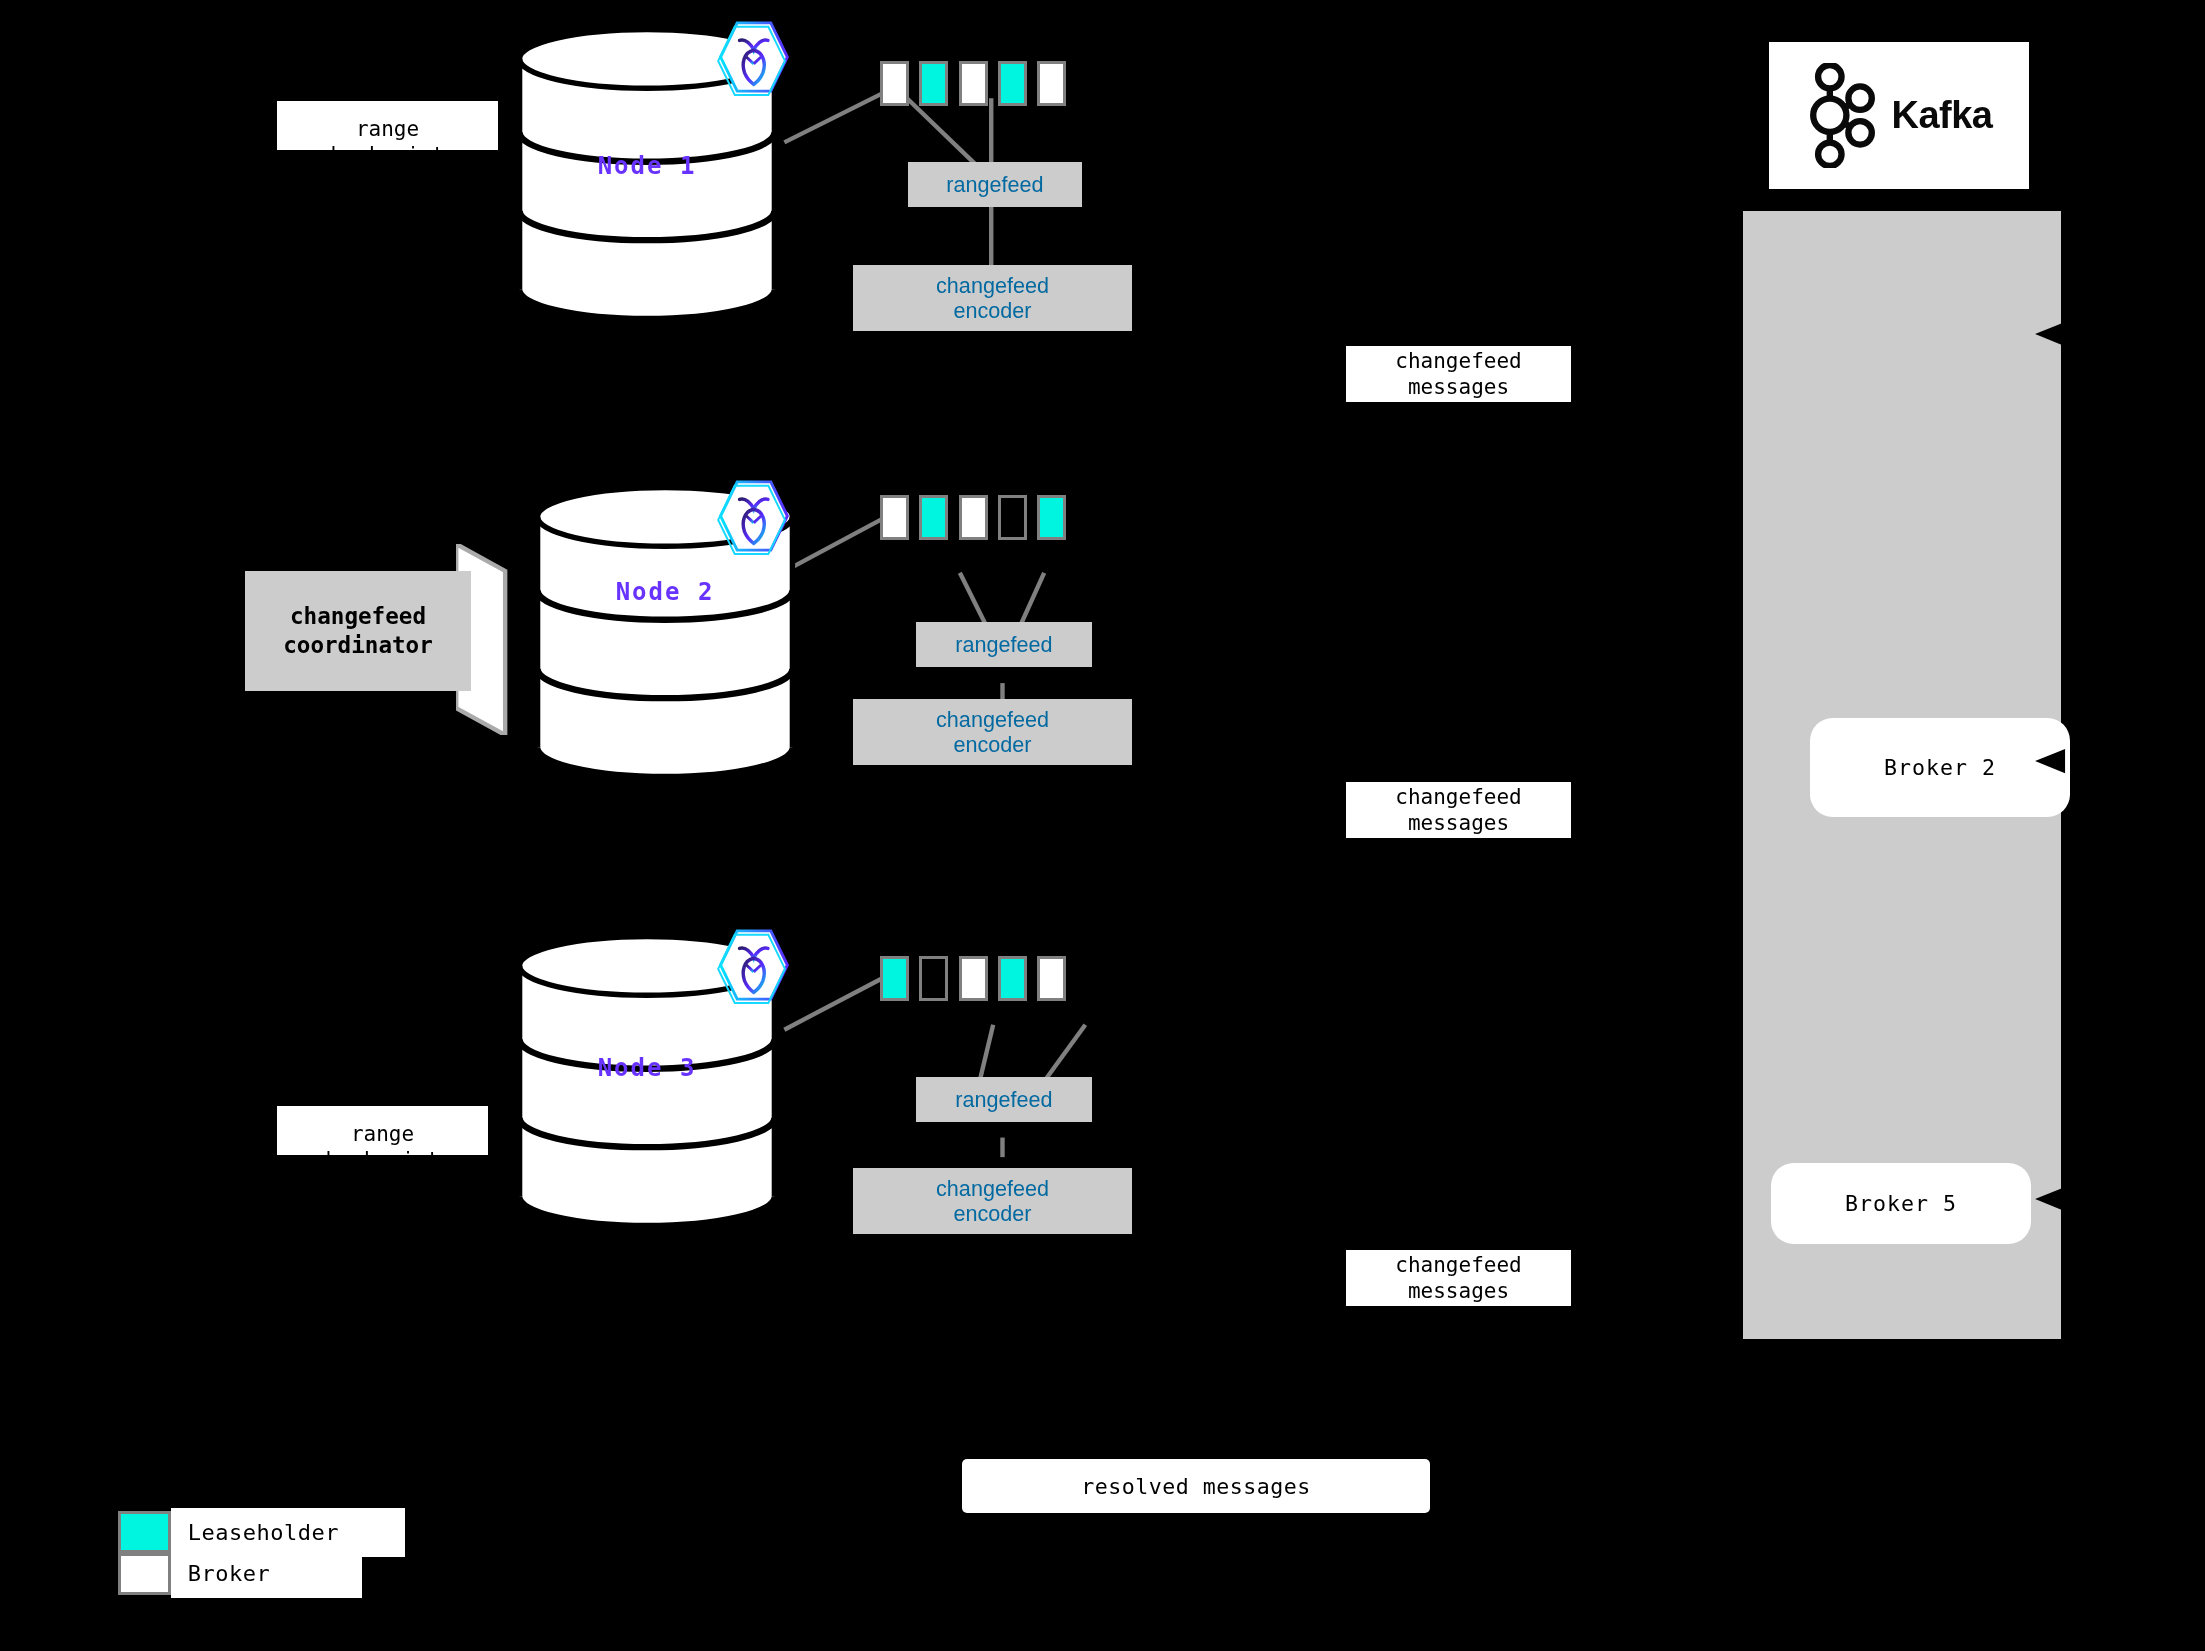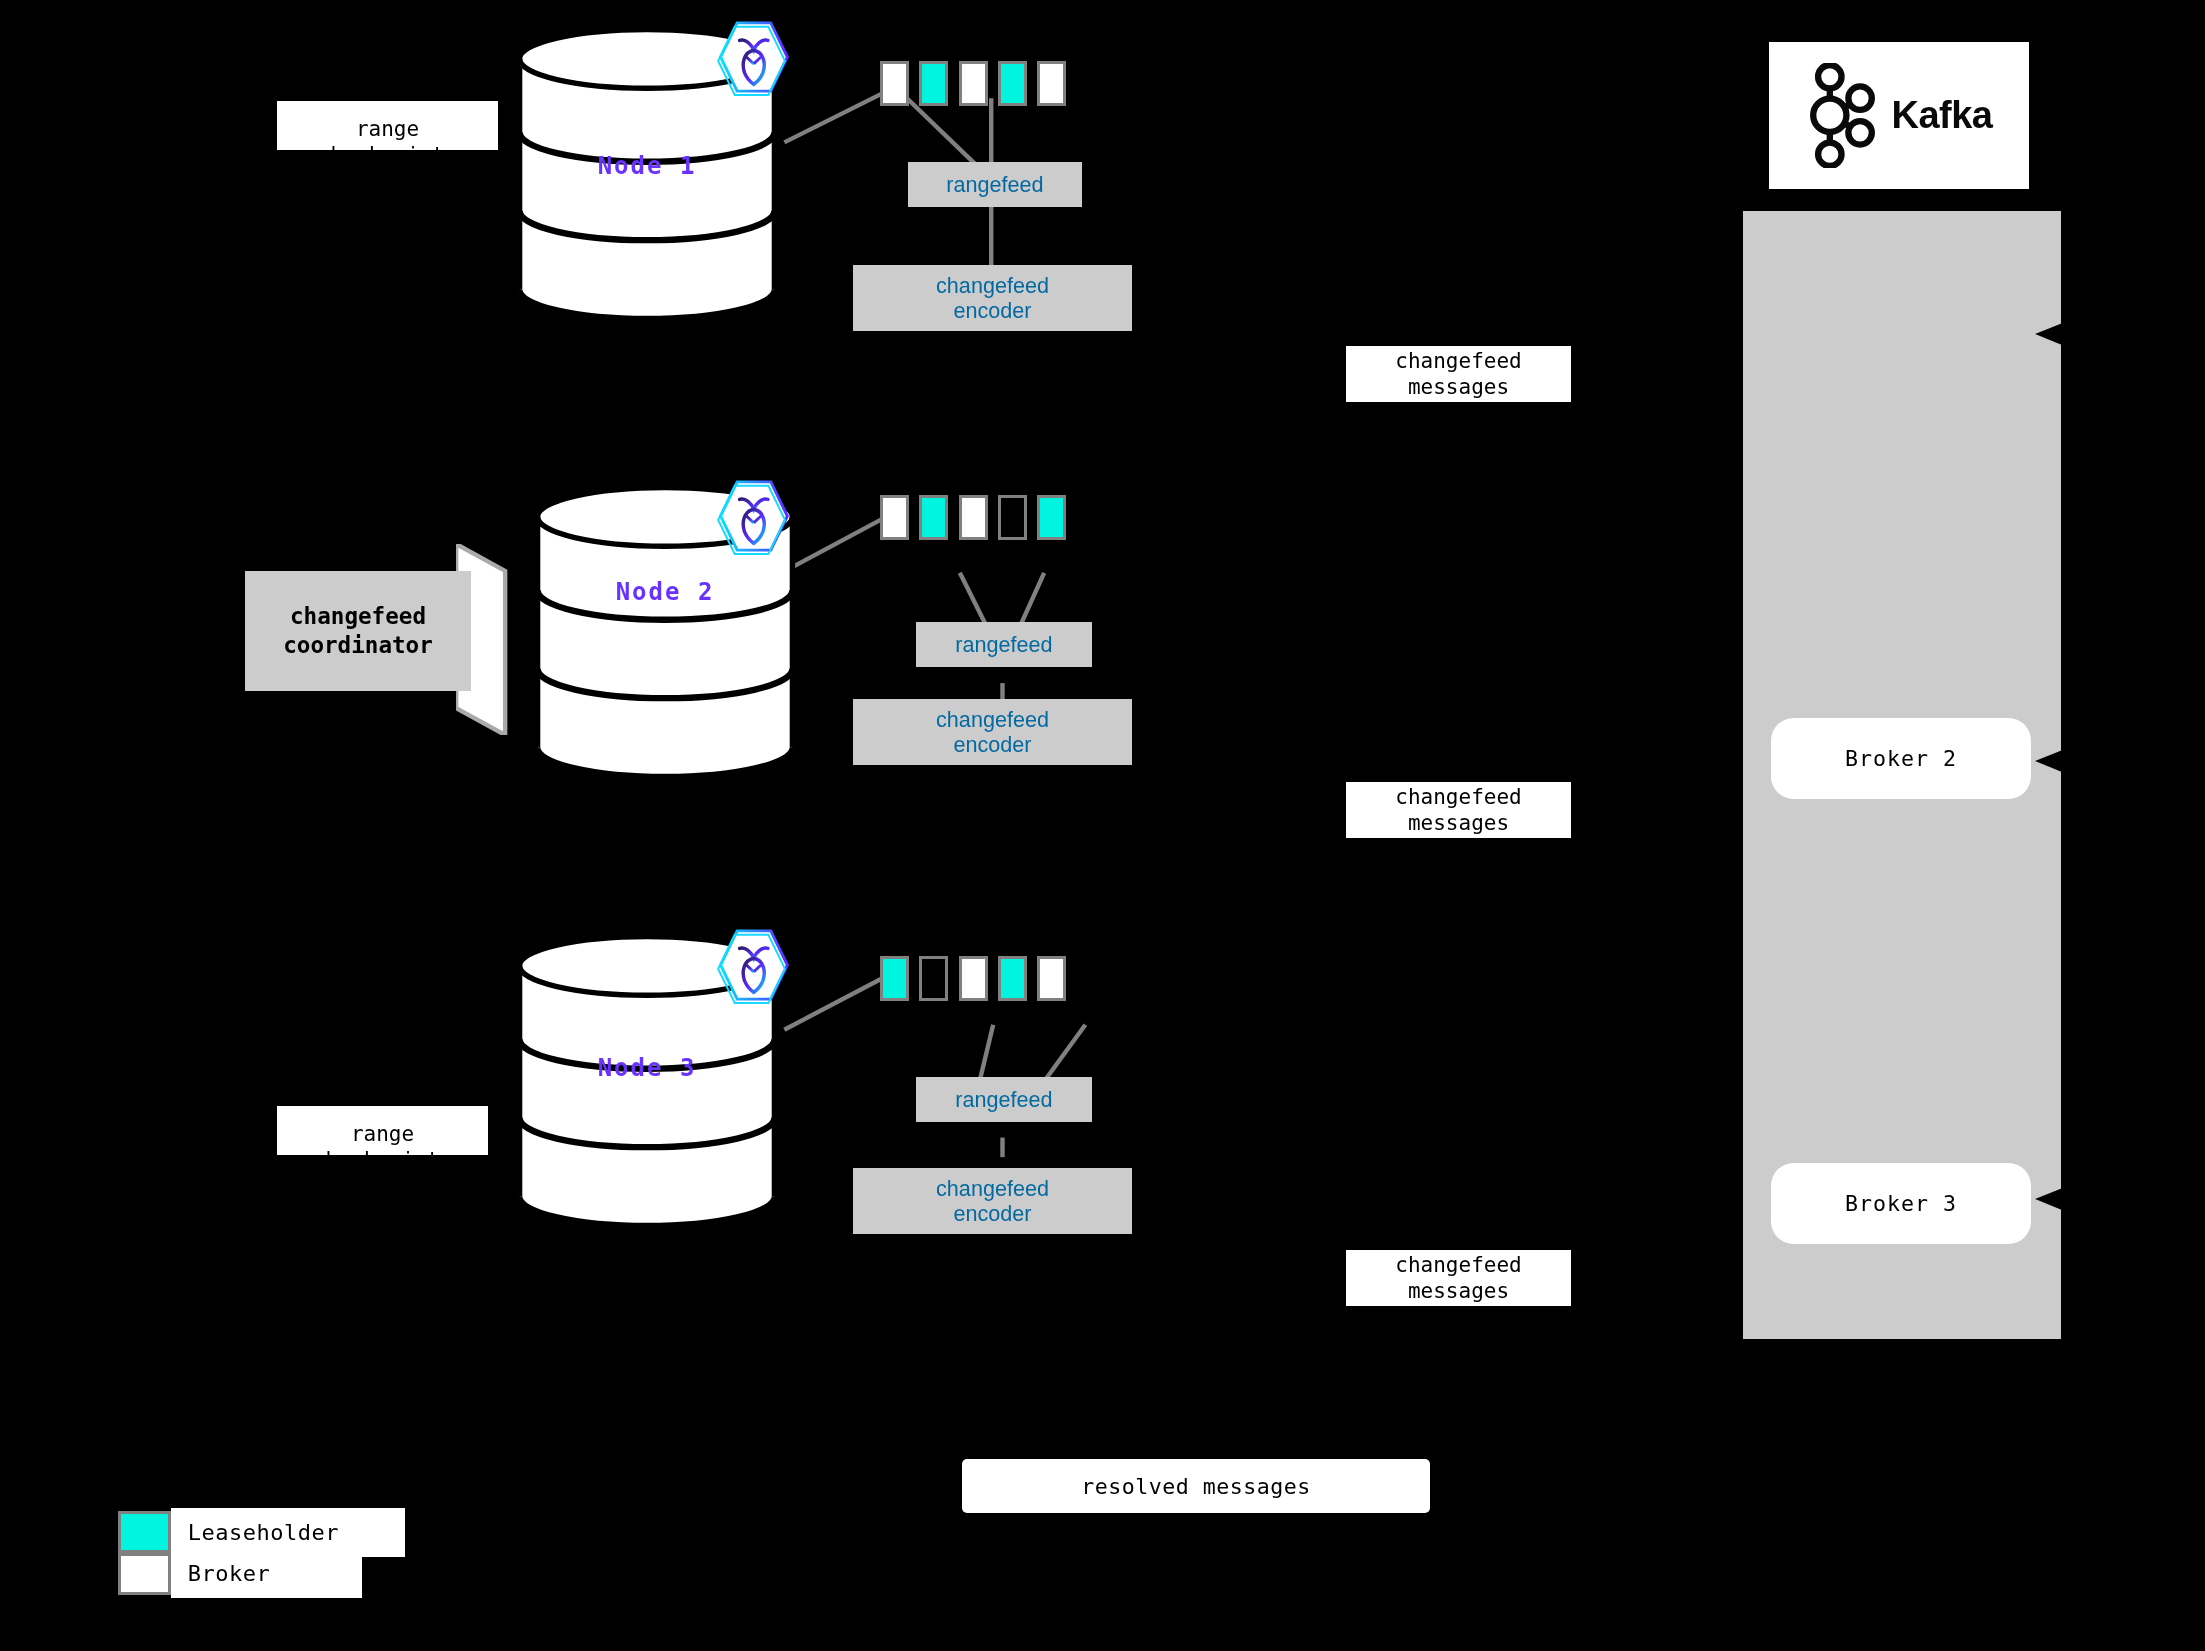--- a/index.html
+++ b/index.html
@@ -361,22 +361,22 @@
         <line x1="48" y1="141" x2="48" y2="163"></line>
         <line x1="78" y1="93" x2="89" y2="83"></line>
         <line x1="78" y1="122" x2="89" y2="132"></line>
       </g>
     </svg>
     <span class="kafka-word">Kafka</span>
   </div>
 
   <div class="broker-column" style="left:1743px; top:211px; width:318px; height:1128px;"></div>
 
-  <div class="broker-pill" style="left:1771px; top:718px; width:260px; height:81px;">Broker 2</div>
-  <div class="broker-pill" style="left:1771px; top:1163px; width:260px; height:81px;">Broker 3</div>
+  <div class="broker-pill" style="left:1810px; top:718px; width:260px; height:99px;">Broker 2</div>
+  <div class="broker-pill" style="left:1771px; top:1163px; width:260px; height:81px;">Broker 5</div>
 
   <svg class="abs" style="left:2035px; top:321px;" width="34" height="29" viewBox="0 0 70 60">
     <polygon points="0,27 62,2 62,52" fill="#000000"></polygon>
   </svg>
   <svg class="abs" style="left:2035px; top:748px;" width="34" height="29" viewBox="0 0 70 60">
     <polygon points="0,27 62,2 62,52" fill="#000000"></polygon>
   </svg>
   <svg class="abs" style="left:2035px; top:1186px;" width="34" height="29" viewBox="0 0 70 60">
     <polygon points="0,27 62,2 62,52" fill="#000000"></polygon>
   </svg>

